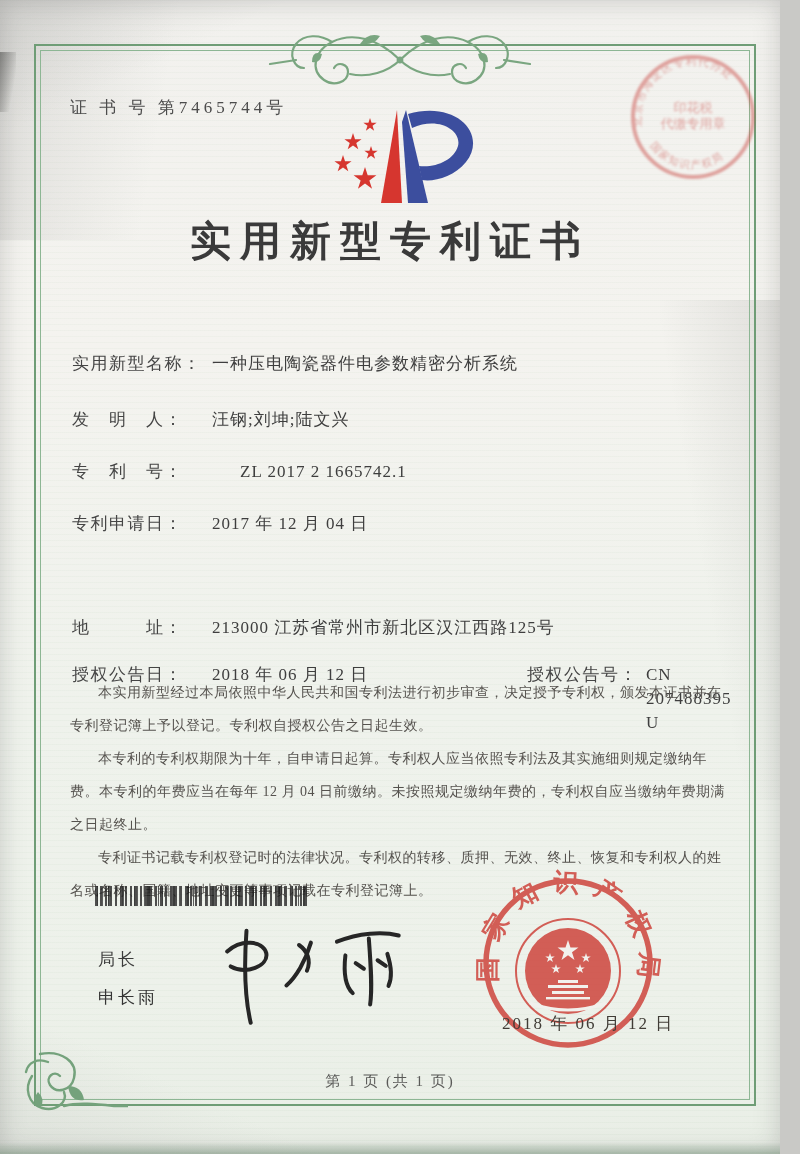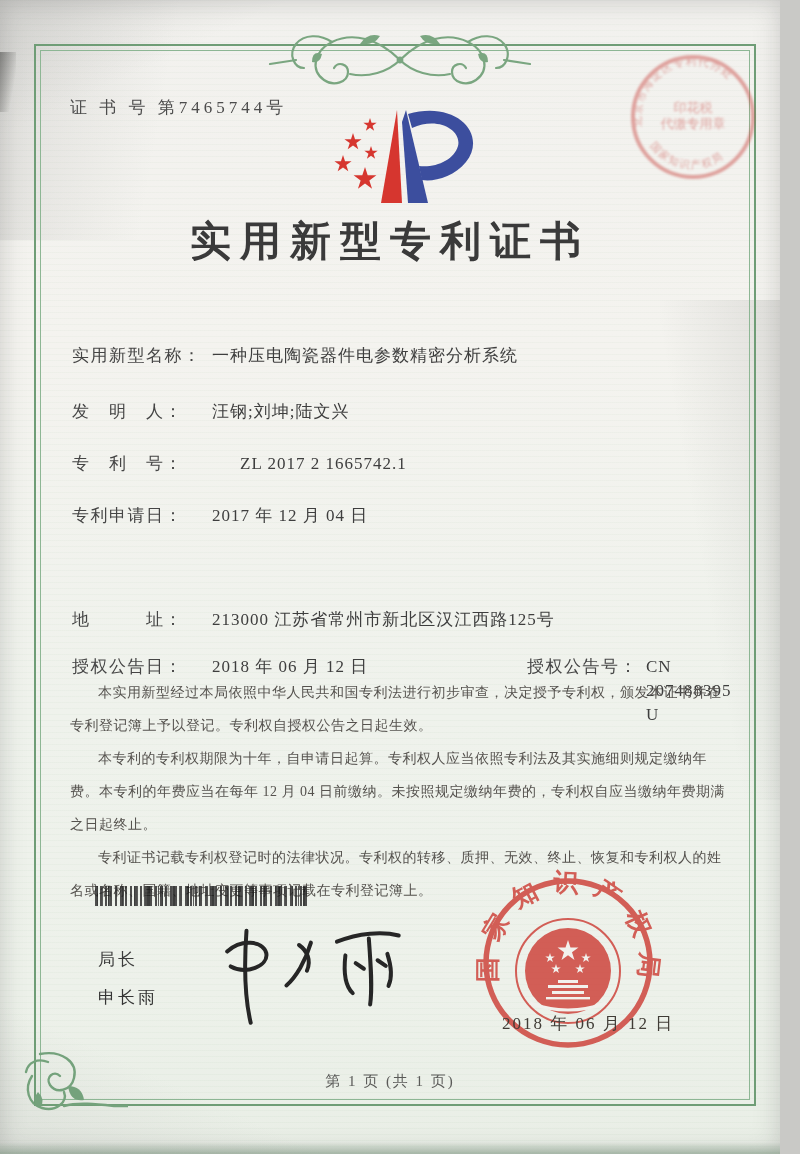--- a/index.html
+++ b/index.html
@@ -36,22 +36,22 @@
   }
   .logo{position:absolute;left:318px;top:108px;}
   .doc-title{
     position:absolute;left:0;right:0;top:214px;text-align:center;
     font-size:41px;font-weight:600;letter-spacing:9px;color:#3a3a3a;
   }
   .field-row{
     position:absolute;left:72px;right:56px;display:flex;align-items:baseline;
     font-size:17px;line-height:24px;
   }
-  .field-label{color:#454545;letter-spacing:1.5px;flex:0 0 auto;min-width:132px;margin-top:12px;}
-  .field-value{color:#3e3e3e;letter-spacing:1px;margin-left:8px;}
+  .field-label{color:#454545;letter-spacing:1.5px;flex:0 0 auto;min-width:132px;}
+  .field-value{color:#3e3e3e;letter-spacing:1px;margin-left:8px;margin-top:20px;}
   .field-right{position:absolute;left:455px;top:0;display:flex;align-items:baseline;}
   .paragraphs{
     position:absolute;left:70px;top:676px;width:662px;
     font-size:14px;line-height:33px;color:#55524e;letter-spacing:.5px;
   }
   .paragraphs p{margin:0;text-indent:2em;}
   .barcode{
     position:absolute;left:95px;top:886px;width:212px;height:20px;
     background:
       repeating-linear-gradient(90deg,#2b2b2b 0 2px,rgba(0,0,0,0) 2px 5px),

